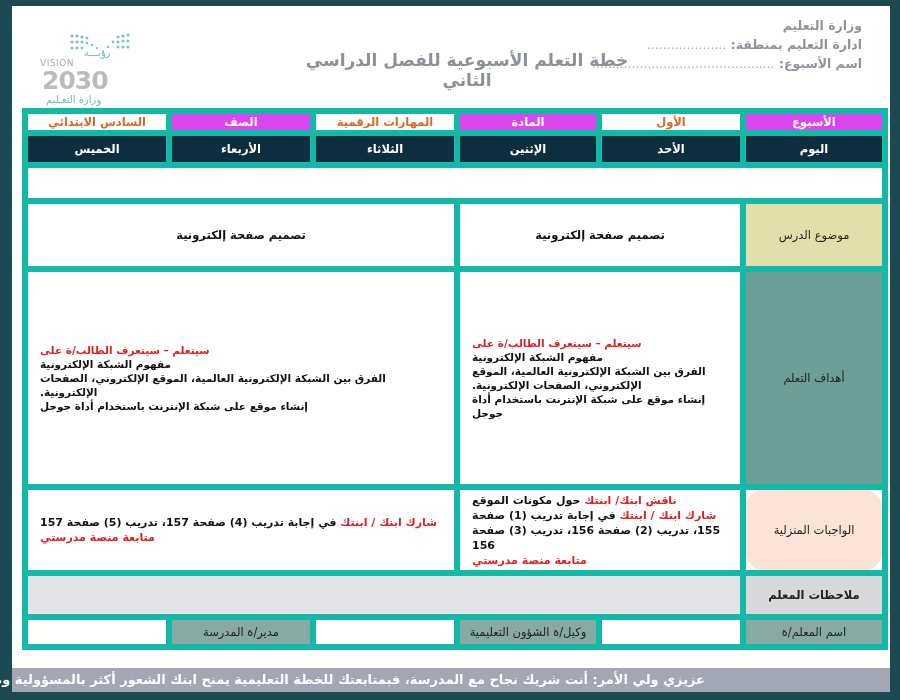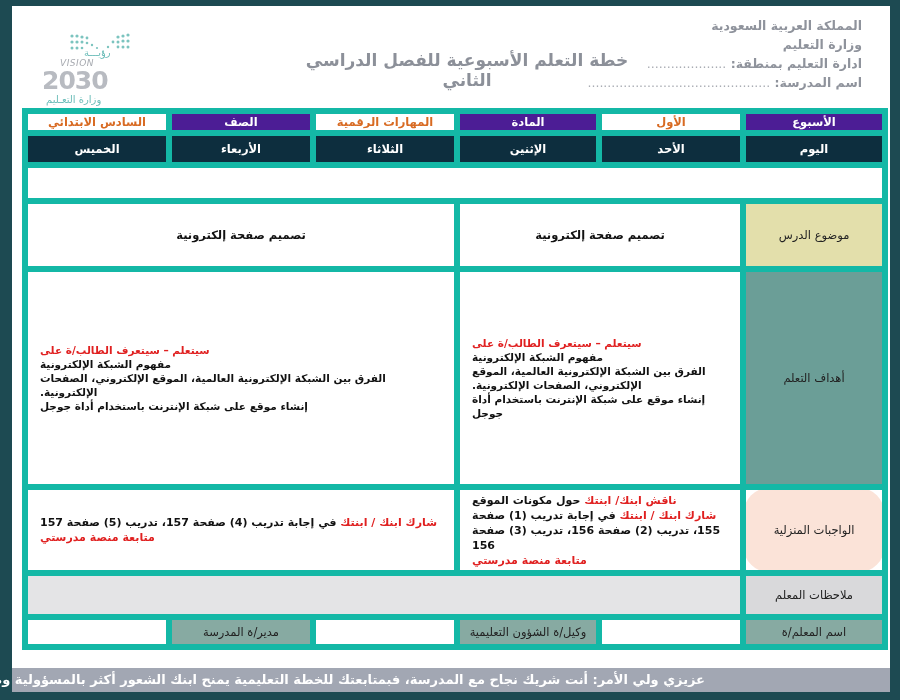--- a/index.html
+++ b/index.html
@@ -25,71 +25,70 @@
     color: #8f939c; font-weight: bold; font-size: 12.5px; line-height: 19px;
   }
   .org .dots { color: #a9acb3; font-weight: normal; letter-spacing: 0; }
   .title {
     position: absolute; left: 290px; top: 44px; width: 330px; text-align: center;
     direction: rtl; color: #8c9099; font-weight: bold; font-size: 17px;
   }
   .logo {
     position: absolute; left: 28px; top: 24px; width: 95px; height: 70px;
   }
-  .logo .vision { position: absolute; left: 20px; top: 28px; font-size: 9px; color: #a7aab0; letter-spacing: 0.5px; font-style: italic; }
+  .logo .vision { position: absolute; left: 0; top: 28px; font-size: 9px; color: #a7aab0; letter-spacing: 0.5px; }
   .logo .ar-vision { position: absolute; left: 44px; top: 17px; font-size: 10px; color: #6cbdb9; }
   .logo .year { position: absolute; left: 2px; top: 36px; font-size: 25px; font-weight: bold; color: #b8bbc1; letter-spacing: -1px; }
   .logo .ministry { position: absolute; left: 6px; top: 64px; font-size: 10px; color: #6cbdb9; direction: rtl; }
   .logo .dotgrid { position: absolute; left: 28px; top: 2px; width: 90px; height: 24px; }
 
   table.plan {
     position: absolute; left: 22px; top: 108px; width: 860px;
     border-collapse: collapse; direction: rtl; table-layout: fixed;
   }
   table.plan td {
     border: 6px solid #14b8a6; text-align: center; vertical-align: middle;
     font-size: 11.5px; padding: 0;
   }
   .r-top td { height: 22px; font-weight: bold; }
-  .c-label-teal { background: #4c1d95; color: #ffffff; }
+  .c-label-teal { background: #d946ef; color: #ffffff; }
   .c-value { background: #ffffff; color: #d86a22; font-size: 12.5px; }
   .r-days td { height: 32px; background: #0d2e3e; color: #ffffff; font-weight: bold; border-color: #3c5560; }
   .r-blank td { height: 36px; background: #ffffff; border: 3px solid #1b7a73; }
   .r-topic td { height: 68px; font-weight: bold; font-size: 12px; color: #111; }
   .topic-label { background: #e3dfab !important; color: #222 !important; font-weight: normal !important; }
   .r-goals td { height: 218px; }
   .goals-label { background: #6b9e97; color: #222; font-size: 12px; }
   .r-hw td { height: 86px; }
   .hw-label { background: #fbe3d8; color: #222; font-size: 12px; border-radius: 28px; }
-  .r-notes td { height: 44px; background: #e4e4e6; }
+  .r-notes td { height: 44px; background: #e4e4e6; font-weight: bold; }
   .notes-label { background: #d9d9db !important; color: #222; font-size: 12px; }
   .r-sign td { height: 30px; background: #ffffff; }
   .sign-label { background: #87aaa2 !important; color: #222; font-size: 11.5px; }
 
   .content {
     text-align: left; direction: rtl; padding: 0 12px; font-size: 10.5px; line-height: 14px;
     color: #111; font-weight: bold;
   }
   .red { color: #e02020; }
   .lesson-cell { vertical-align: middle; }
 </style>
 </head>
 <body>
 
 <div class="page">
 
   <div class="org">
-    <div>المملكة العربية السعودية</div>
     <div>وزارة التعليم</div>
     <div>
       <span>ادارة التعليم بمنطقة:</span>
       <span class="dots">....................</span>
     </div>
     <div>
-      <span>اسم المدرسة:</span>
+      <span>اسم الأسبوع:</span>
       <span class="dots">..............................................</span>
     </div>
   </div>
 
   <div class="title">خطة التعلم الأسبوعية للفصل الدراسي الثاني</div>
 
   <div class="logo">
     <svg class="dotgrid" viewBox="0 0 90 24">
       <g fill="#7cc4bf">
         <circle cx="4" cy="4" r="1.6"></circle>

